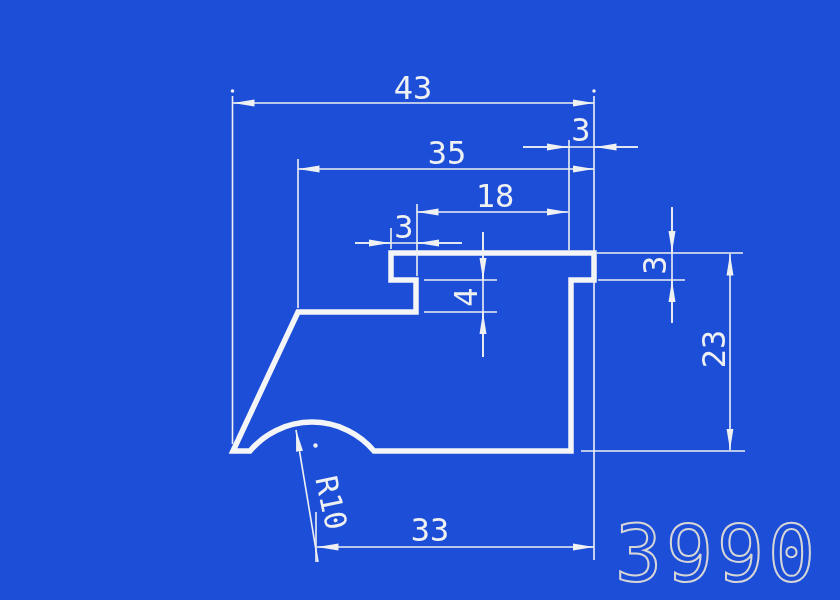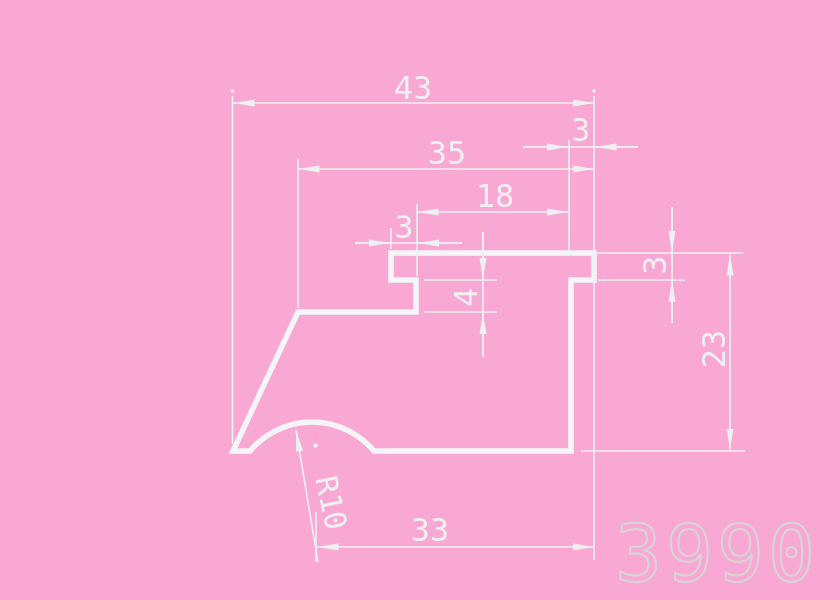--- a/index.html
+++ b/index.html
@@ -1,16 +1,16 @@
 <!DOCTYPE html>
 <html><head>
 <meta charset="utf-8">
 <style>
   html,body{margin:0;padding:0;background:#24272e;}
-  #stage{position:relative;width:840px;height:600px;background:#f9a8d4;overflow:hidden;}
+  #stage{position:relative;width:840px;height:600px;background:#1d4ed8;overflow:hidden;}
   svg{display:block;}
   .profile{stroke:#f4f5f6;stroke-width:5.5;fill:none;stroke-linejoin:miter;stroke-miterlimit:8;}
   .thin{stroke:#eef0f2;stroke-width:1.6;fill:none;}
   .af{fill:#eef0f2;}
   .dot{fill:#eef0f2;}
   .dimtxt{font-family:"DejaVu Sans Mono",monospace;font-size:32px;fill:#eef0f2;text-anchor:middle;}
   .radtxt{font-family:"DejaVu Sans Mono",monospace;font-size:30px;fill:#eef0f2;text-anchor:middle;}
   .pn{font-family:"DejaVu Sans Mono",monospace;font-size:78px;fill:none;stroke:#d6d6d6;stroke-width:2;letter-spacing:4px;text-anchor:middle;}
 </style>
 </head>

